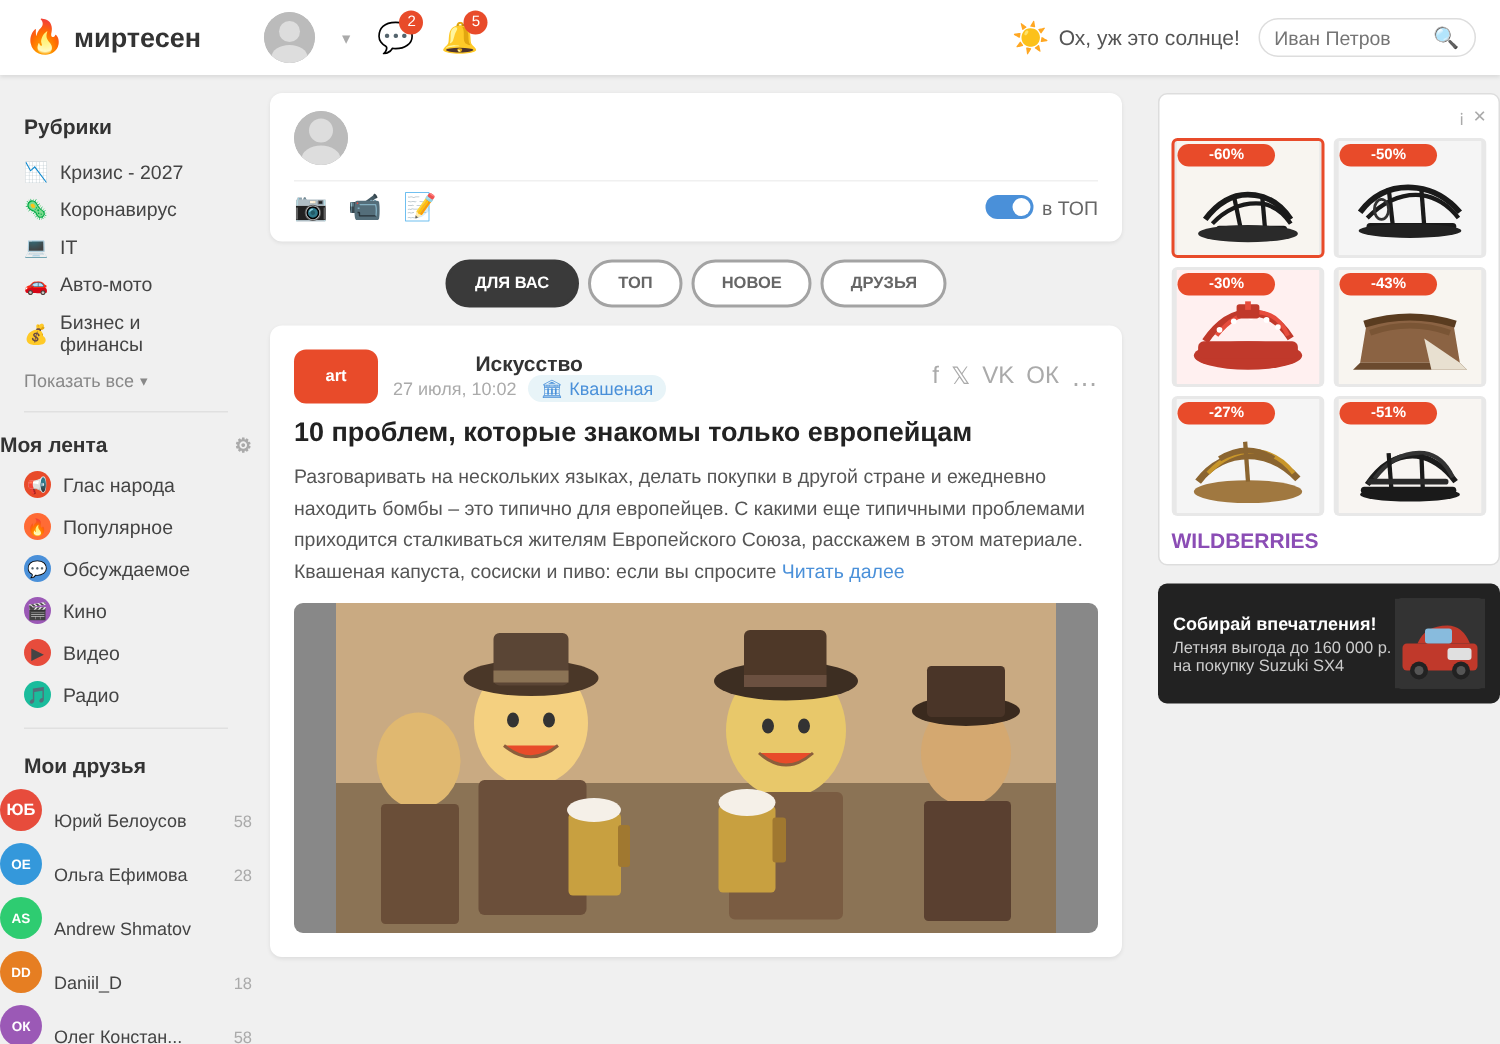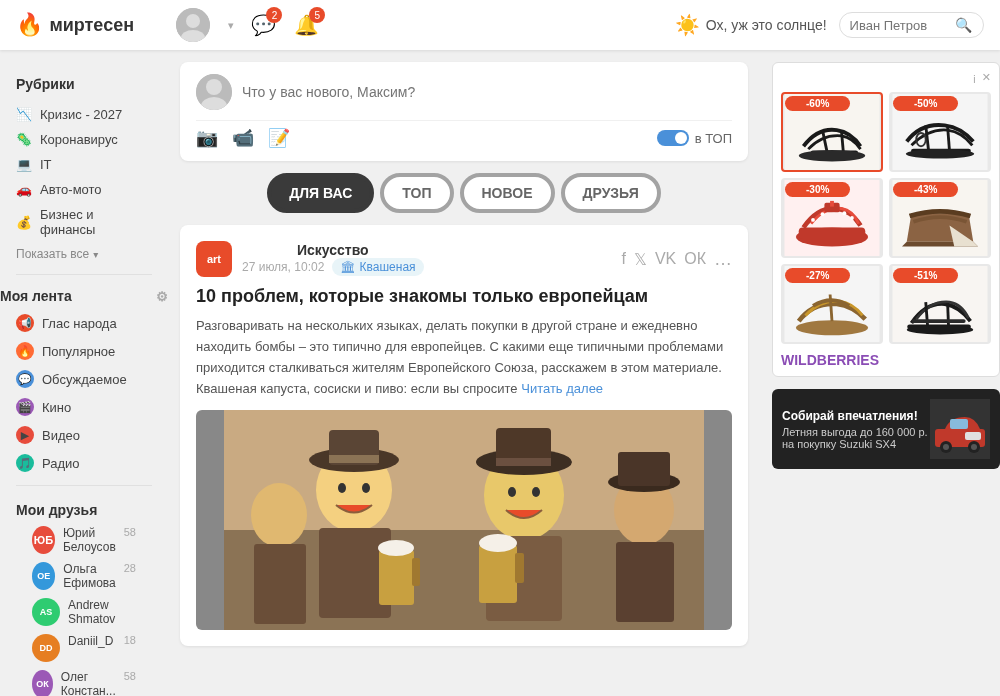--- a/index.html
+++ b/index.html
@@ -137,22 +137,22 @@
       cursor: pointer;
       color: #444;
       font-size: 13px;
     }
     .my-feed-icon { width: 18px; height: 18px; border-radius: 50%; display: flex; align-items: center; justify-content: center; font-size: 11px; }
     .friends-title {
       font-weight: bold; font-size: 14px;
       padding: 8px 16px 4px;
     }
     .friend-item {
-      display: flex; align-items: flex-start; gap: 8px;
-      padding: 4px 32px;
+      display: flex; align-items: flex-end; gap: 8px;
+      padding: 4px 0;
       cursor: pointer;
       font-size: 12px;
       color: #444;
     }
     .friend-avatar {
       width: 28px; height: 28px;
       border-radius: 50%;
       display: flex; align-items: center; justify-content: center;
       font-size: 11px; font-weight: bold; color: #fff;
       overflow: hidden;
@@ -220,25 +220,25 @@
     
     .feed-tabs {
       display: flex; gap: 0;
       justify-content: center;
       margin-bottom: 12px;
     }
     .feed-tab {
       padding: 8px 18px;
       border-radius: 20px;
       cursor: pointer;
-      font-size: 14px;
+      font-size: 11px;
       font-weight: bold;
       color: #666;
       background: #fff;
-      border: 4px solid #a3a3a3;
+      border: 2px solid #a3a3a3;
       margin: 0 3px;
     }
     .feed-tab.active {
       background: #3a3a3a;
       color: #fff;
       border-color: #3a3a3a;
     }
 
     
     .article-card {
@@ -249,21 +249,21 @@
       margin-bottom: 12px;
     }
     .article-header {
       display: flex; align-items: center; justify-content: space-between;
       margin-bottom: 8px;
     }
     .article-meta {
       display: flex; align-items: center; gap: 10px;
     }
     .article-channel-avatar {
-      width: 36px; height: 36px; border-radius: 8px;
+      width: 56px; height: 36px; border-radius: 8px;
       background: #e84b2a;
       display: flex; align-items: center; justify-content: center;
       font-size: 11px; font-weight: bold; color: #fff;
       overflow: hidden;
     }
     .article-channel-info {}
     .article-channel-name { font-weight: bold; font-size: 14px; color: #333; text-align: center; }
     .article-date { font-size: 12px; color: #aaa; }
     .article-tag {
       display: inline-flex; align-items: center; gap: 4px;
@@ -494,21 +494,20 @@
 
     <div class="post-creator">
       <div class="post-creator-top">
         <div class="creator-avatar">
           <svg viewBox="0 0 36 36" xmlns="http://www.w3.org/2000/svg" width="36" height="36">
             <circle cx="18" cy="18" r="18" fill="#bbb"></circle>
             <circle cx="18" cy="13" r="8" fill="#ddd"></circle>
             <ellipse cx="18" cy="32" rx="13" ry="9" fill="#ddd"></ellipse>
           </svg>
         </div>
-        <input class="creator-input" type="text" placeholder="Что у вас нового, Максим?" style="">
       </div>
       <div class="post-creator-bottom">
         <div class="creator-tools">
           <span class="creator-tool">📷</span>
           <span class="creator-tool">📹</span>
           <span class="creator-tool">📝</span>
         </div>
         <div class="top-toggle">
           <div class="toggle-switch on">
             <div class="toggle-knob"></div>

